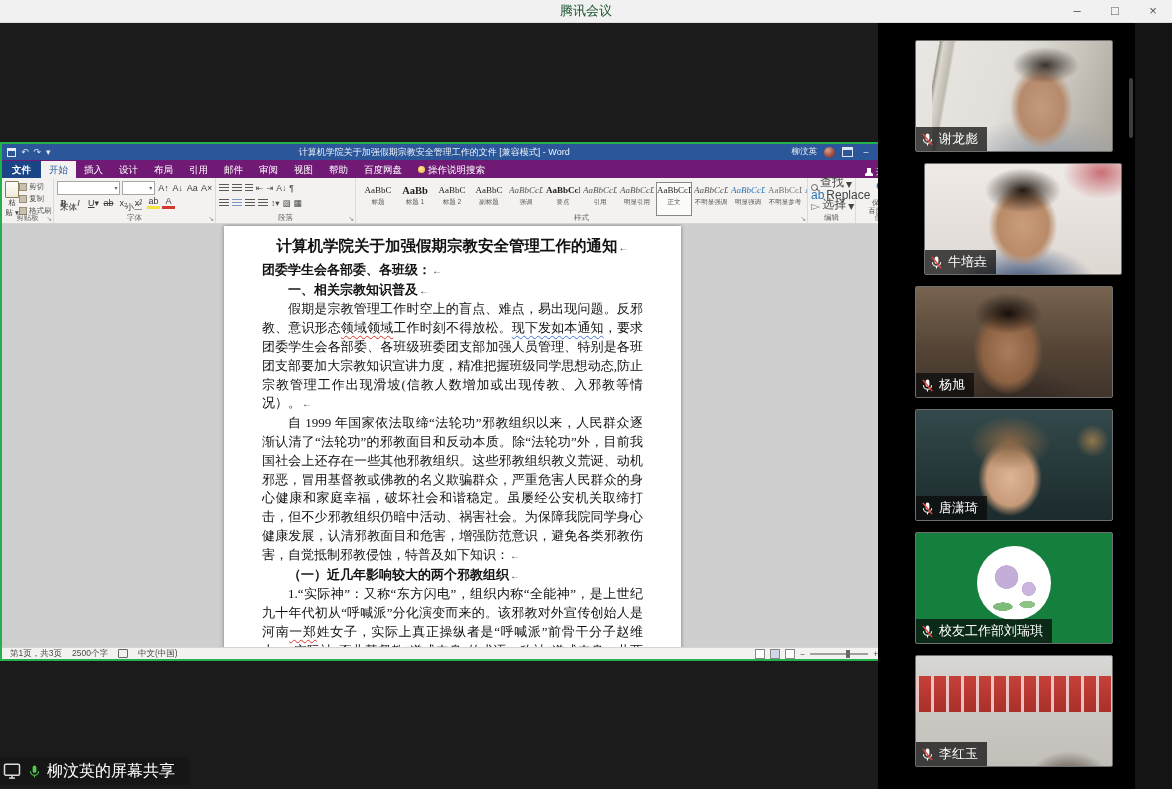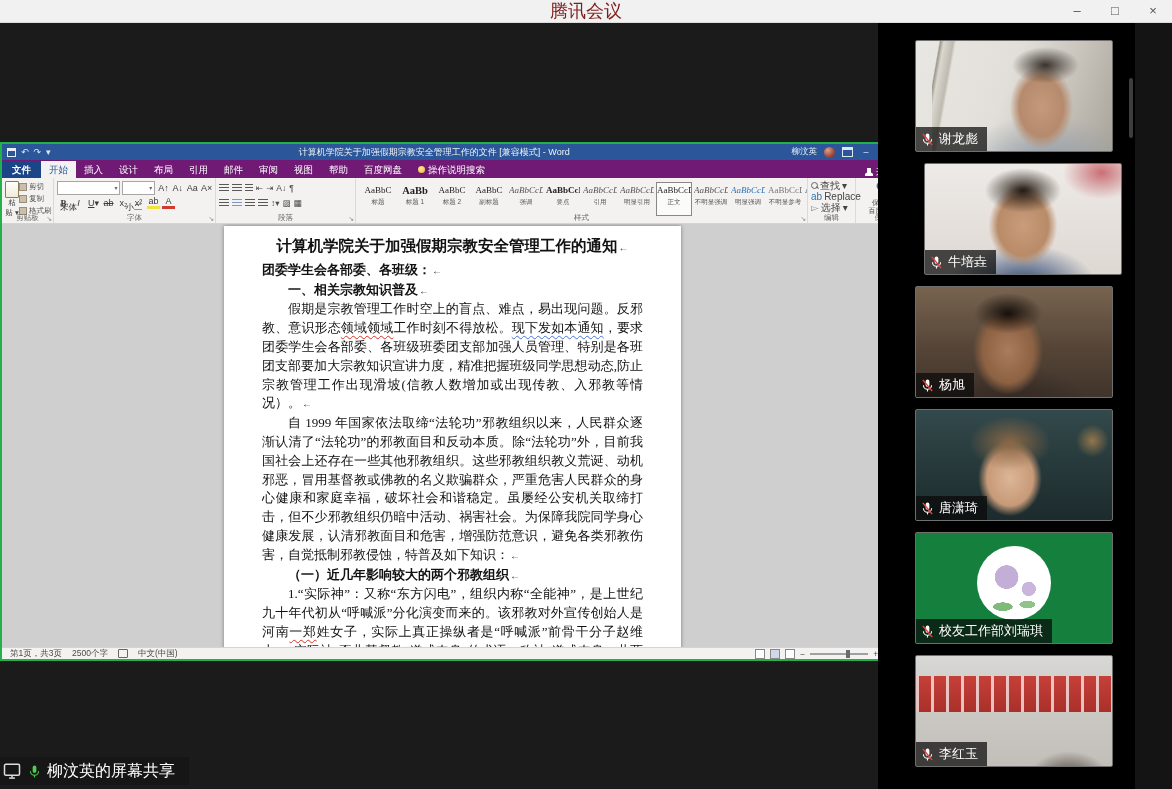--- a/index.html
+++ b/index.html
@@ -1,20 +1,20 @@
 <!DOCTYPE html>
 <html><head>
 <meta charset="utf-8">
 <style>
   html,body{margin:0;padding:0;background:#000;font-family:"Liberation Sans","DejaVu Sans",sans-serif;}
   .screen{position:relative;width:1172px;height:789px;background:#141414;overflow:hidden;}
 
   
   .titlebar{position:absolute;left:0;top:0;width:1172px;height:23px;background:#f1f1f1;border-bottom:1px solid #dcdcdc;box-sizing:border-box;}
-  .titlebar .apptitle{position:absolute;left:0;right:0;top:0;text-align:center;font-size:18px;line-height:22px;color:#7f1d1d;}
+  .titlebar .apptitle{position:absolute;left:0;right:0;top:0;text-align:center;font-size:13px;line-height:22px;color:#14532d;}
   .winctl{position:absolute;right:0;top:0;height:23px;display:flex;}
   .winctl span{width:38px;text-align:center;font-size:13px;line-height:22px;color:#555;cursor:default;}
 
   
   .stage{position:absolute;left:0;top:23px;width:915px;height:766px;background:#1b1b1b;}
 
   
   .word{position:absolute;left:0;top:119px;width:913px;height:519px;border:2px solid #23b14c;box-sizing:border-box;background:#fff;}
   .wtitle{position:absolute;left:0;top:0;width:100%;height:16px;background:#2b579a;display:flex;align-items:center;color:#fff;font-size:9px;}
   .qat{display:flex;align-items:center;gap:5px;padding-left:5px;width:70px;}
@@ -71,21 +71,21 @@
   .style-item.sel{border:1px solid #8a8886;background:#fbfbfa;}
   .sprev{font-size:9px;line-height:15px;color:#1f1f1f;font-family:"Liberation Serif",serif;white-space:nowrap;}
   .style-item.h1 .sprev{font-weight:bold;font-size:10.5px;}
   .style-item.it .sprev{font-style:italic;color:#555;}
   .style-item.b .sprev{font-weight:bold;}
   .style-item.bl-it .sprev{font-style:italic;color:#2e74b5;}
   .style-item.gr .sprev{color:#777;}
   .style-item.bl .sprev{color:#2e74b5;font-weight:bold;}
   .slab{font-size:6.5px;color:#5a5856;white-space:nowrap;}
   .g-edit{width:48px;}
-  .erow{font-size:10px;color:#444;display:flex;align-items:center;gap:2px;height:11px;white-space:nowrap;}
+  .erow{font-size:12px;color:#444;display:flex;align-items:flex-end;gap:2px;height:11px;white-space:nowrap;}
   .mag{display:inline-block;width:5px;height:5px;border:1px solid #666;border-radius:50%;position:relative;}
   .mag::after{content:'';position:absolute;left:4px;top:4px;width:3px;height:1px;background:#666;transform:rotate(45deg);}
   .g-save{width:52px;border-right:none;text-align:center;}
   .baidu{margin:1px auto 0;}
   .g-save .sl{font-size:7px;color:#444;line-height:8px;}
 
   
   .wdoc{position:absolute;left:0;top:80px;width:100%;height:423px;background:#cfcfcf;overflow:hidden;}
   .page{position:absolute;left:222px;top:2px;width:457px;height:440px;background:#fff;box-shadow:0 0 4px rgba(0,0,0,.4);box-sizing:border-box;padding:11px 38px 0 38px;font-family:"Liberation Serif","DejaVu Serif",serif;color:#111;}
   .para{font-size:13px;line-height:18.8px;text-align:justify;}

